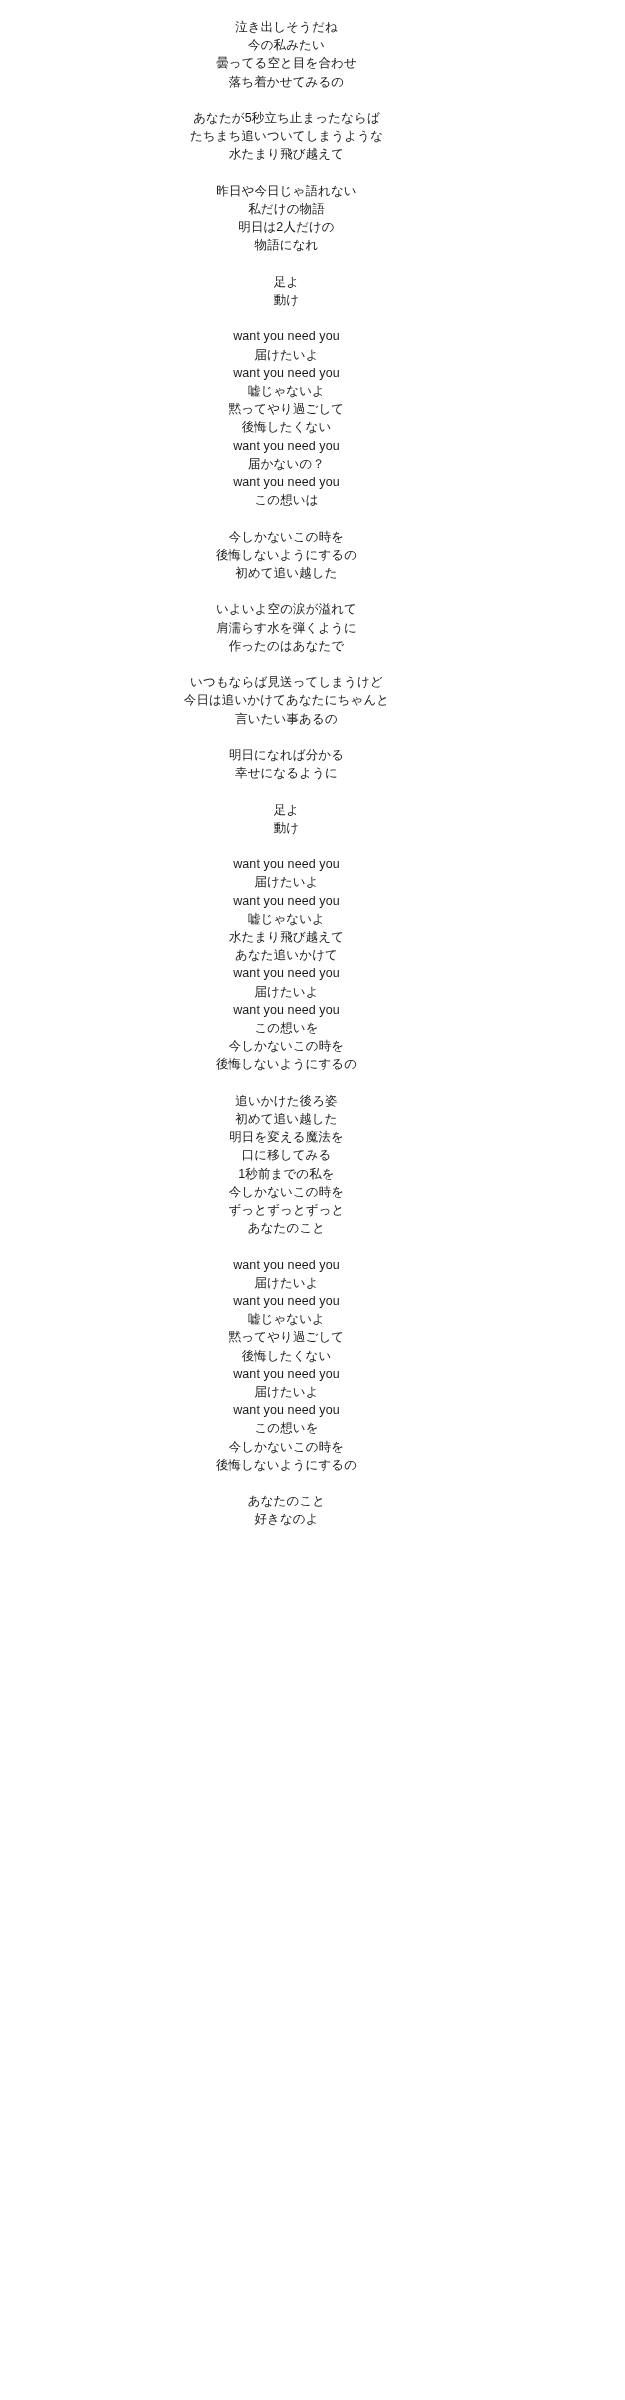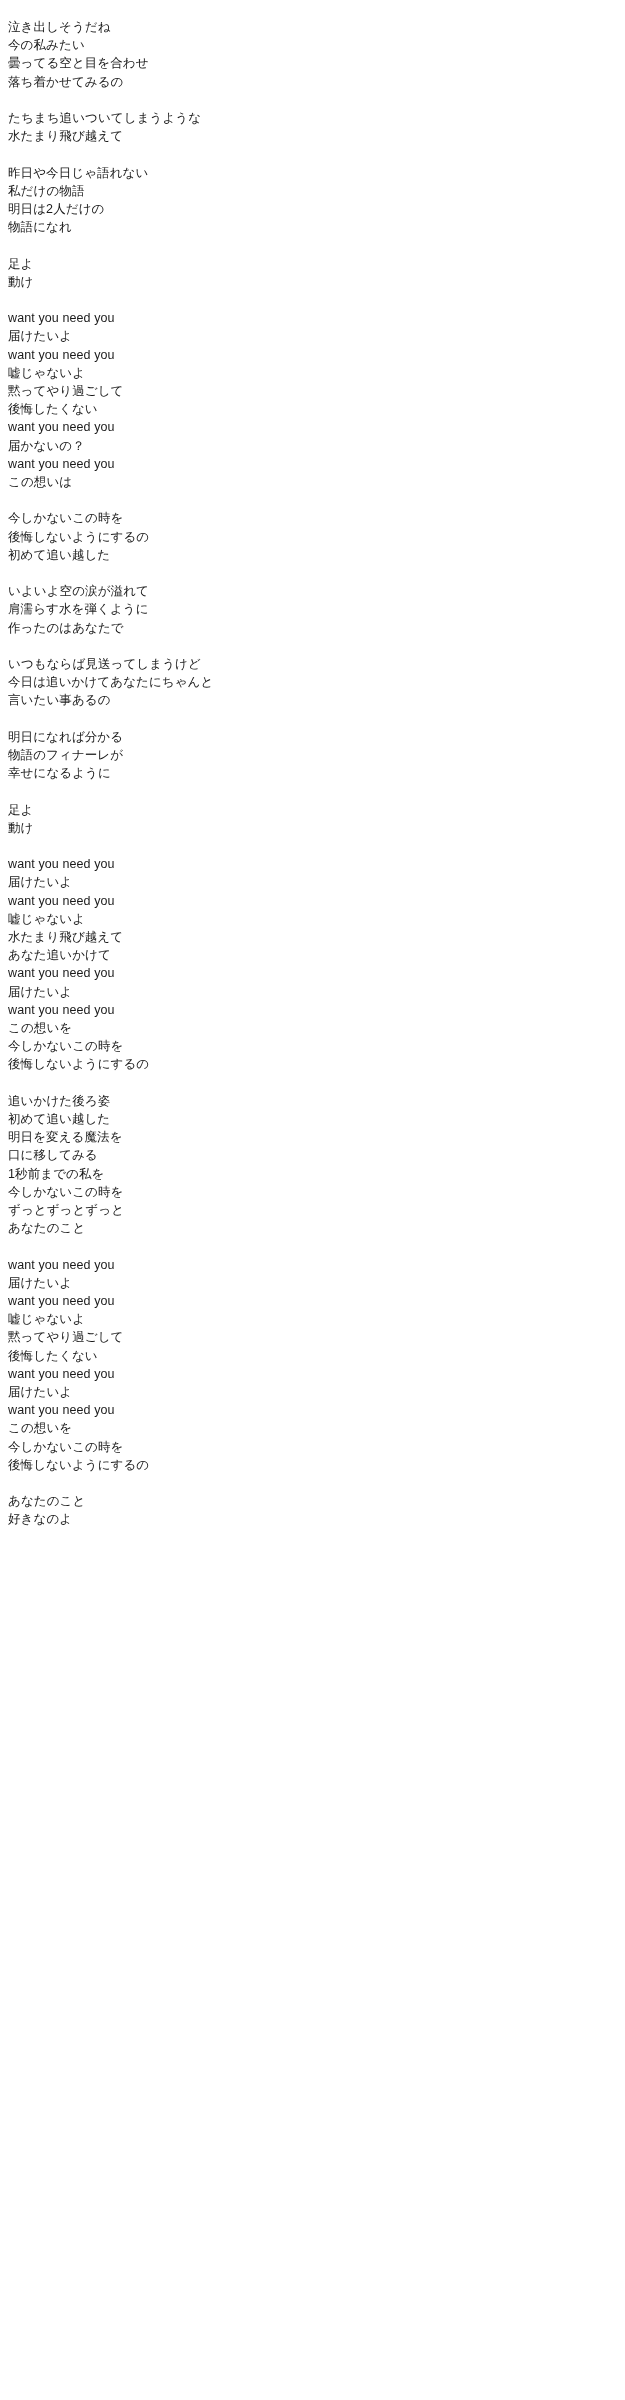--- a/index.html
+++ b/index.html
@@ -9,20 +9,21 @@
   }
   body {
     width: 625px;
     min-height: 2400px;
     font-family: "Liberation Sans", "DejaVu Sans", sans-serif;
   }
   .lyrics-page {
     width: 565px;
     box-sizing: border-box;
     padding: 18px 0 0 0;
+    text-align: center;
   }
   .lyrics-body {
     padding-left: 8px;
   }
   .line {
     font-size: 12.5px;
     line-height: 18.2px;
     color: #1a1a1a;
     white-space: pre-wrap;
     min-height: 18.2px;
@@ -35,20 +36,21 @@
 </head>
 <body>
 
 <div class="lyrics-page">
   <div class="lyrics-body" id="lyrics-body">
       <div class="line">泣き出しそうだね</div>
       <div class="line">今の私みたい</div>
       <div class="line">曇ってる空と目を合わせ</div>
       <div class="line">落ち着かせてみるの</div>
       <div class="line blank"></div>
+      <div class="line">あなたが5秒立ち止まったならば</div>
       <div class="line">たちまち追いついてしまうような</div>
       <div class="line">水たまり飛び越えて</div>
       <div class="line blank"></div>
       <div class="line">昨日や今日じゃ語れない</div>
       <div class="line">私だけの物語</div>
       <div class="line">明日は2人だけの</div>
       <div class="line">物語になれ</div>
       <div class="line blank"></div>
       <div class="line">足よ</div>
       <div class="line">動け</div>
@@ -70,21 +72,20 @@
       <div class="line blank"></div>
       <div class="line">いよいよ空の涙が溢れて</div>
       <div class="line">肩濡らす水を弾くように</div>
       <div class="line">作ったのはあなたで</div>
       <div class="line blank"></div>
       <div class="line">いつもならば見送ってしまうけど</div>
       <div class="line">今日は追いかけてあなたにちゃんと</div>
       <div class="line">言いたい事あるの</div>
       <div class="line blank"></div>
       <div class="line">明日になれば分かる</div>
-      <div class="line">物語のフィナーレが</div>
       <div class="line">幸せになるように</div>
       <div class="line blank"></div>
       <div class="line">足よ</div>
       <div class="line">動け</div>
       <div class="line blank"></div>
       <div class="line">want you need you</div>
       <div class="line">届けたいよ</div>
       <div class="line">want you need you</div>
       <div class="line">嘘じゃないよ</div>
       <div class="line">水たまり飛び越えて</div>

